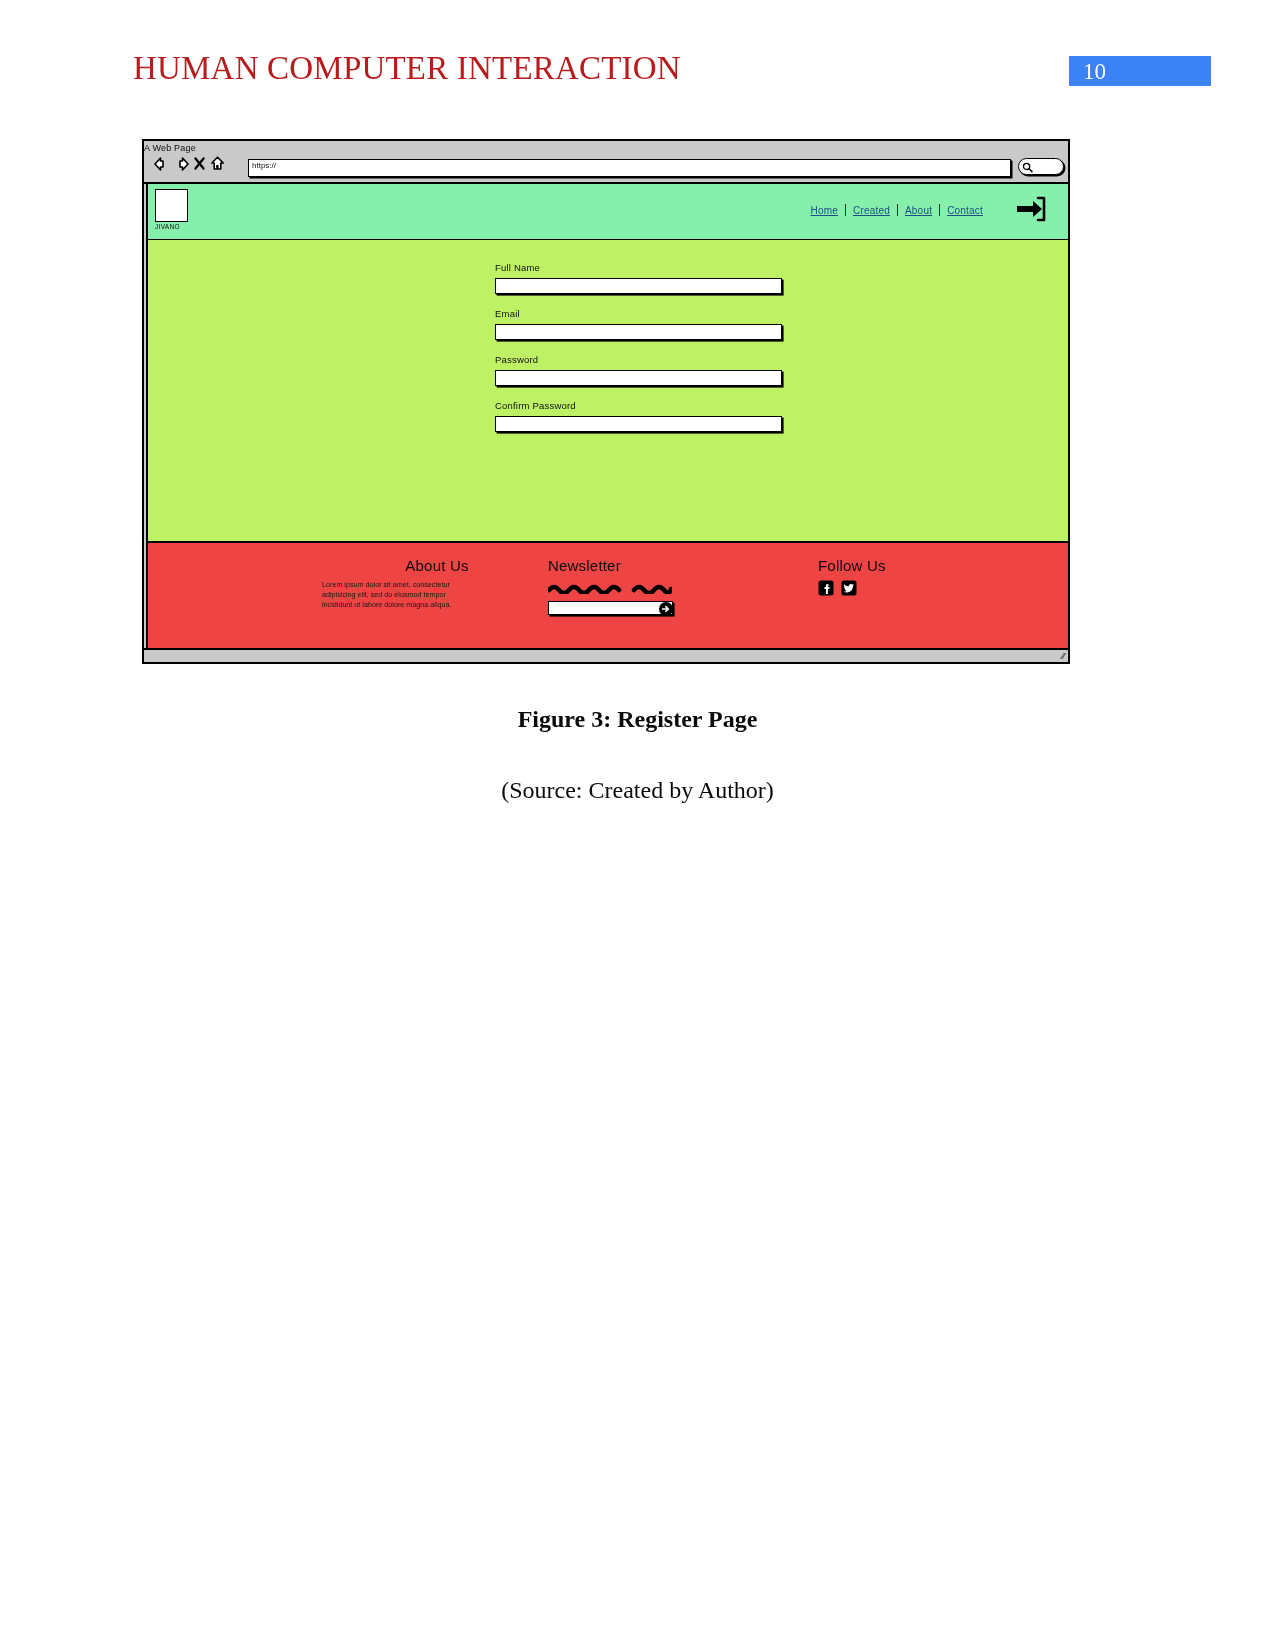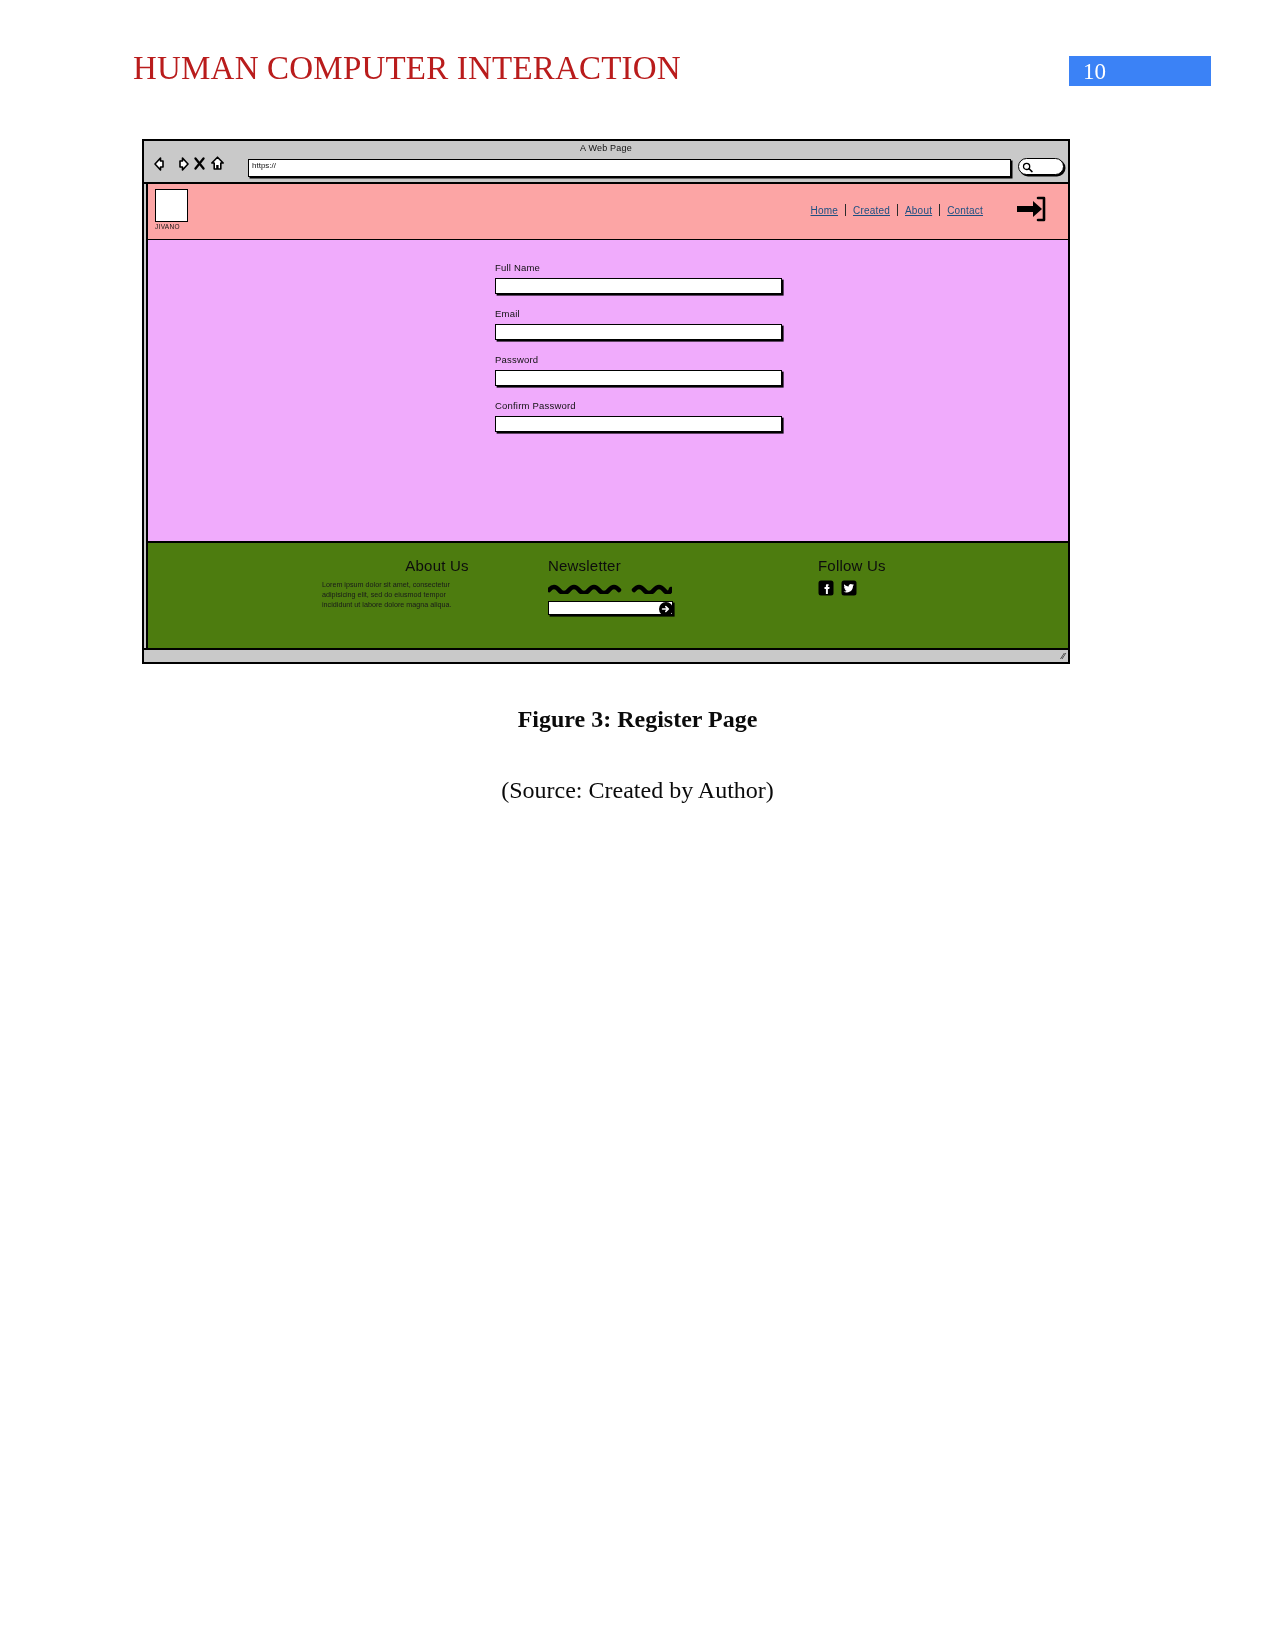--- a/index.html
+++ b/index.html
@@ -64,21 +64,20 @@
     position: relative;
     height: 43px;
     background: #c9c9c9;
     border-bottom: 2px solid #000;
   }
   .chrome-title {
     position: absolute;
     top: 2px;
     left: 0;
     width: 100%;
-    text-align: center;
     font-family: "Liberation Sans", sans-serif;
     font-size: 9px;
     color: #111;
     letter-spacing: .2px;
   }
   .chrome-icons {
     position: absolute;
     left: 10px;
     top: 15px;
     display: flex;
@@ -119,21 +118,21 @@
     position: absolute;
     left: 3px;
     top: 2.5px;
   }
 
   
   .site-nav {
     position: relative;
     height: 56px;
     border-bottom: 1.6px solid #000;
-    background: #fca5a5;
+    background: #86efac;
   }
   .logo-wrap {
     position: absolute;
     left: 11px;
     top: 5px;
   }
   .logo-box {
     width: 33px;
     height: 33px;
     border: 1.6px solid #000;
@@ -171,21 +170,21 @@
   .login-arrow {
     position: absolute;
     right: 22px;
     top: 12px;
   }
 
   
   .form-area {
     position: relative;
     height: 303px;
-    background: #f0abfc;
+    background: #bef264;
     border-bottom: 2.5px solid #000;
   }
   .form-col {
     position: absolute;
     left: 351px;
     top: 22px;
     width: 290px;
   }
   .field { margin-bottom: 14px; }
   .field-label {
@@ -232,21 +231,21 @@
   }
   .have-account .link {
     color: #1c5fa0;
     text-decoration: underline;
   }
 
   
   .site-footer {
     position: relative;
     height: 105px;
-    background: #4d7c0f;
+    background: #ef4444;
   }
   .foot-col { position: absolute; top: 14px; }
   .foot-about { left: 178px; width: 230px; }
   .foot-news  { left: 404px; width: 200px; }
   .foot-follow{ left: 674px; width: 180px; }
   .foot-head {
     font-family: "Liberation Sans", sans-serif;
     font-size: 15px;
     color: #0d0d0d;
     letter-spacing: .2px;

